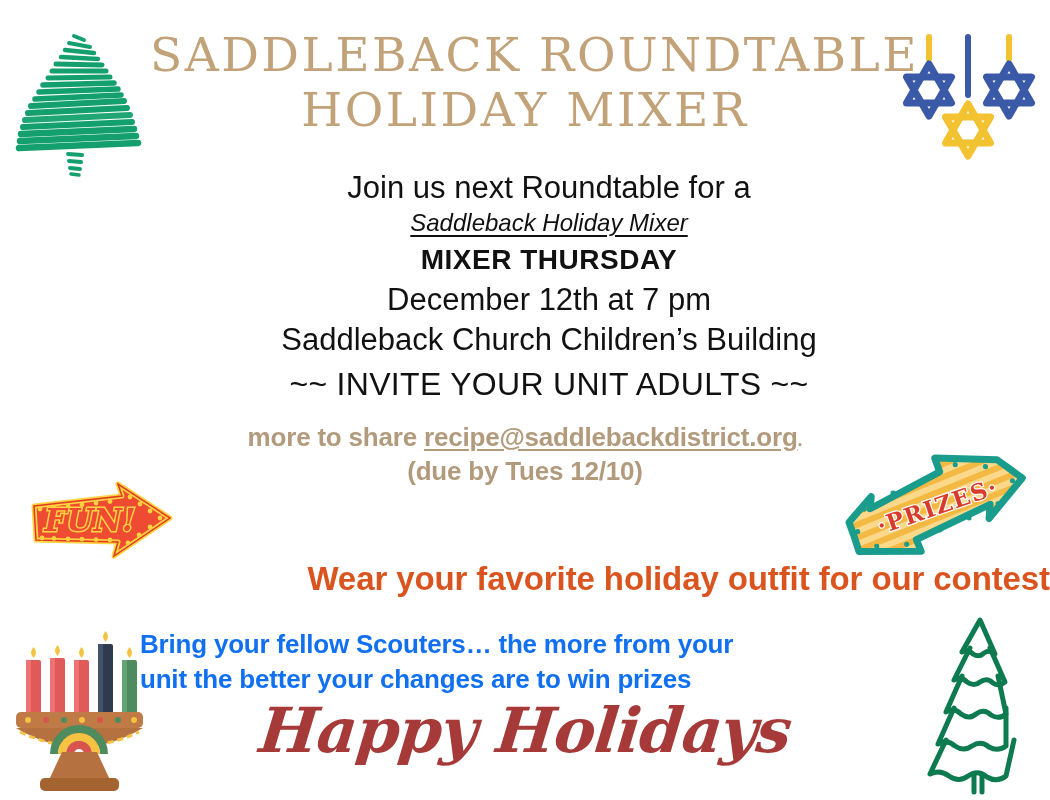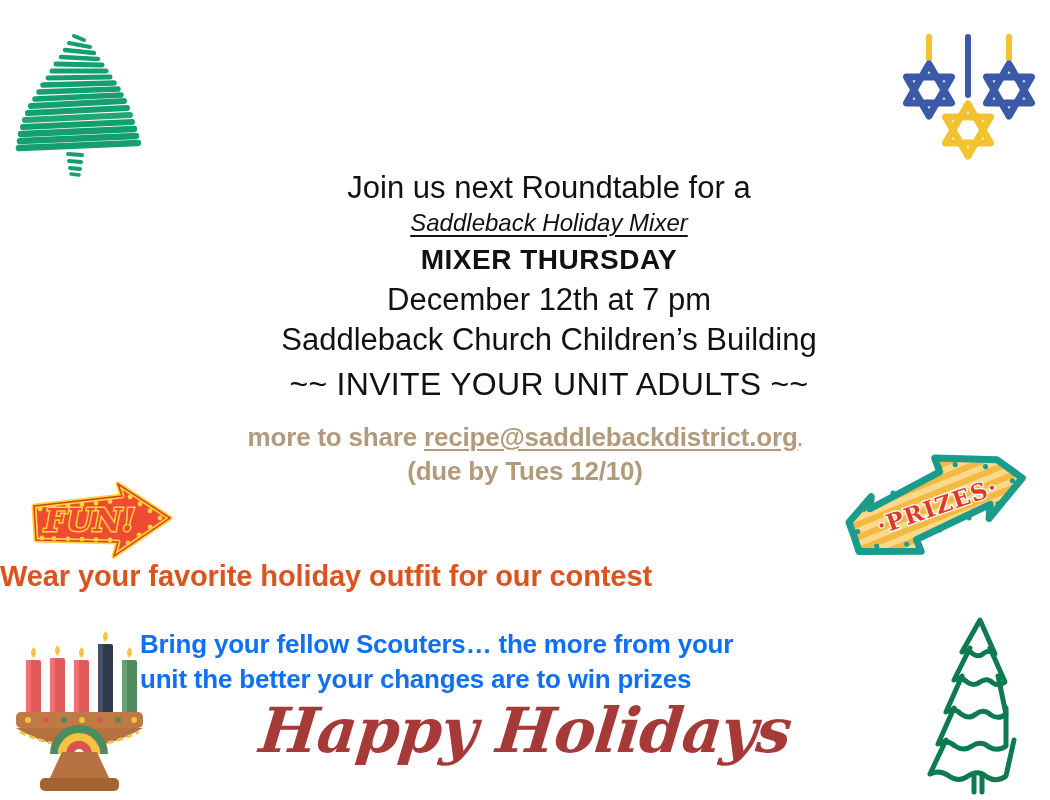--- a/index.html
+++ b/index.html
@@ -98,25 +98,25 @@
     color: #b29a7c;
   }
   .recipe-dot { font-size: 18px; }
 
   
   .contest-line {
     position: absolute;
     top: 560px;
     left: 0;
     width: 1050px;
-    text-align: left;
+    text-align: right;
     font-family: "Liberation Sans", sans-serif;
     color: #d9541e;
     font-weight: bold;
-    font-size: 29px;
+    font-size: 33px;
     letter-spacing: -0.1px;
   }
 
   
   .scouters-block {
     position: absolute;
     top: 627px;
     left: 140px;
     width: 780px;
     text-align: left;
@@ -216,20 +216,24 @@
 
       <g transform="translate(80,102)">
         <g fill="none" stroke="#f2c230" stroke-width="7" stroke-linejoin="round">
           <polygon points="0,-26 22.5,13 -22.5,13"></polygon>
           <polygon points="0,26 22.5,-13 -22.5,-13"></polygon>
         </g>
       </g>
     </svg>
   </div>
 
+  <div class="title-block">
+    <div class="title-line l1">SADDLEBACK ROUNDTABLE</div>
+    <div class="title-line l2">HOLIDAY MIXER</div>
+  </div>
 
   <div class="body-block">
     <div class="body-line">Join us next Roundtable for a</div>
     <div class="body-line italic-underline">Saddleback Holiday Mixer</div>
     <div class="body-line bold">MIXER THURSDAY</div>
     <div class="body-line">December 12th at 7 pm</div>
     <div class="body-line">Saddleback Church Children’s Building</div>
     <div class="body-line invite">~~ INVITE YOUR UNIT ADULTS ~~</div>
   </div>
 

